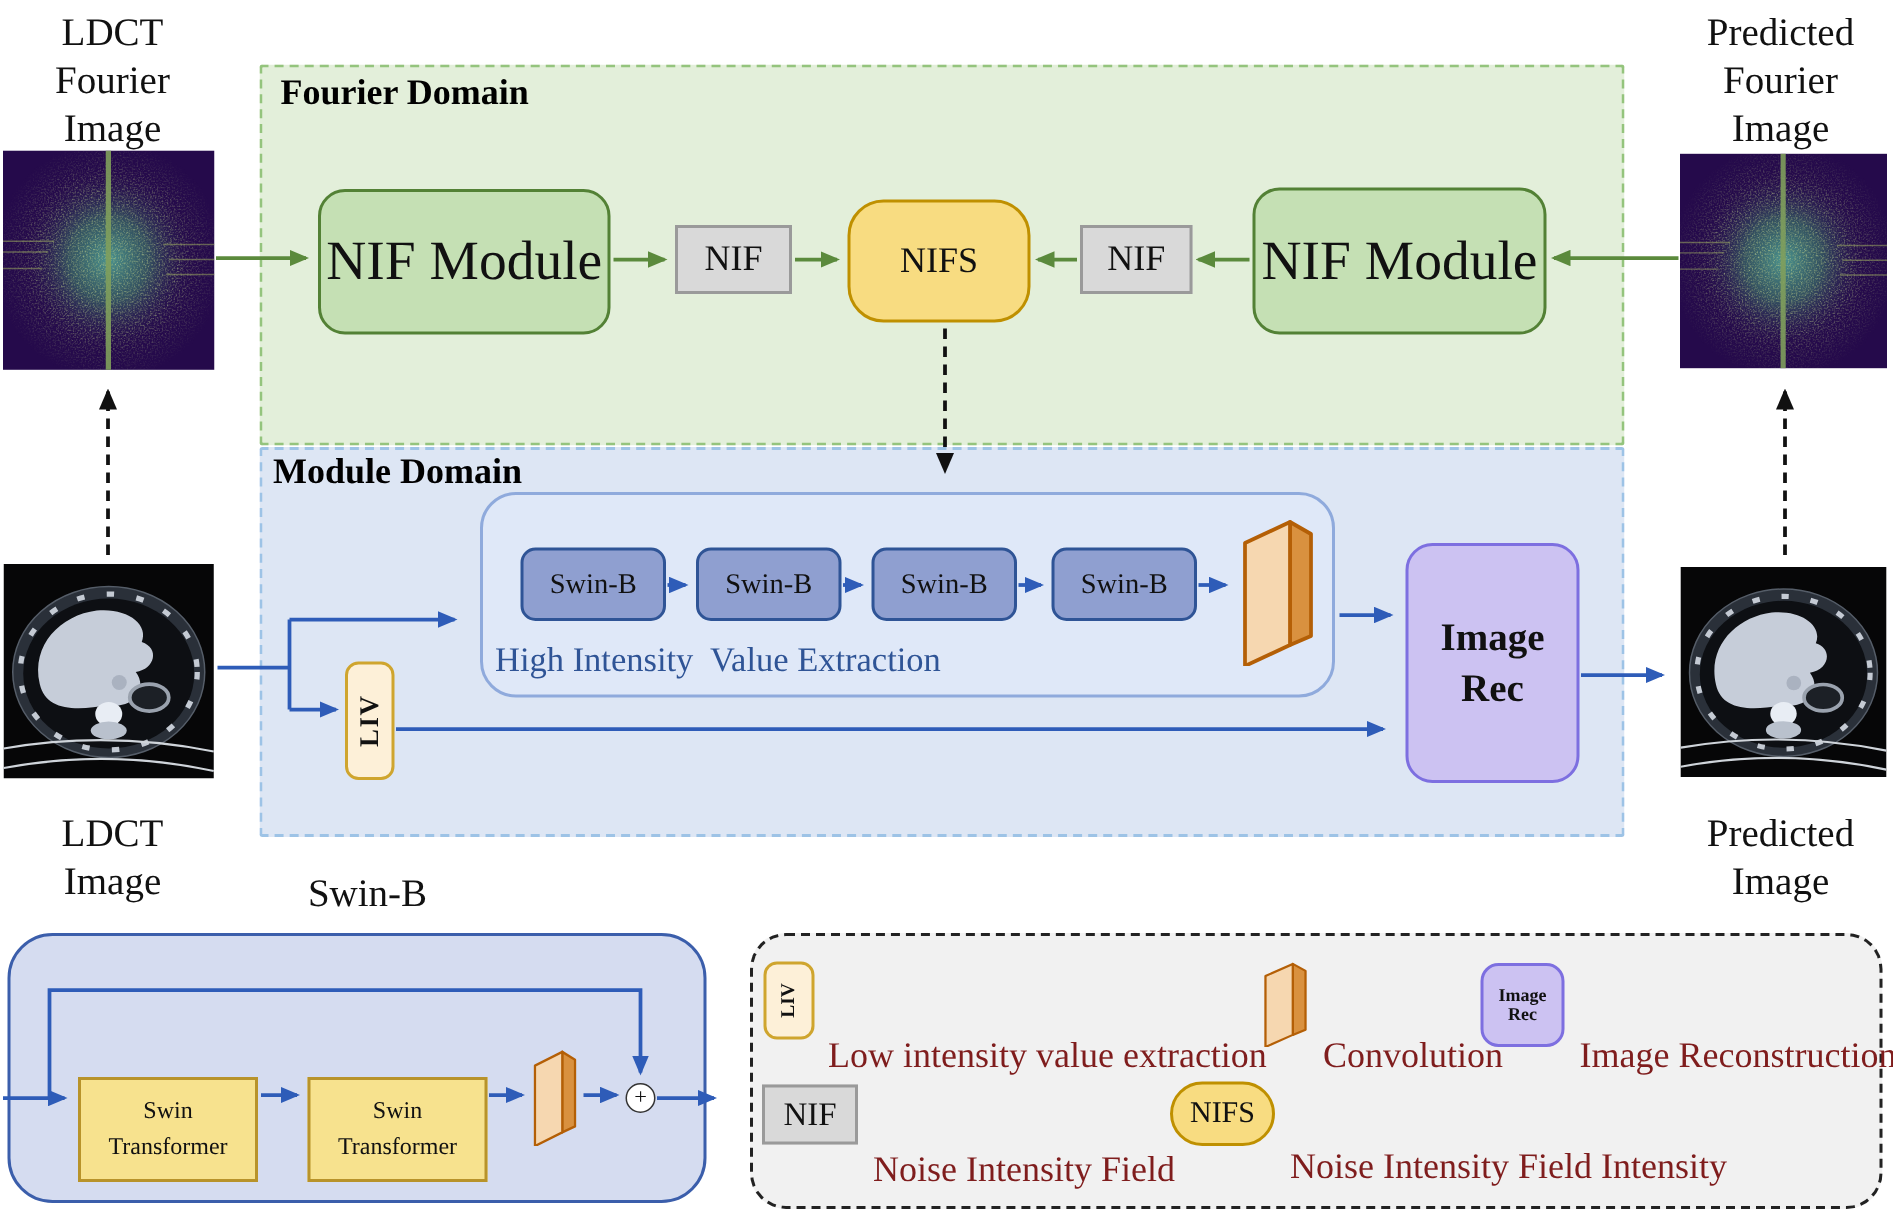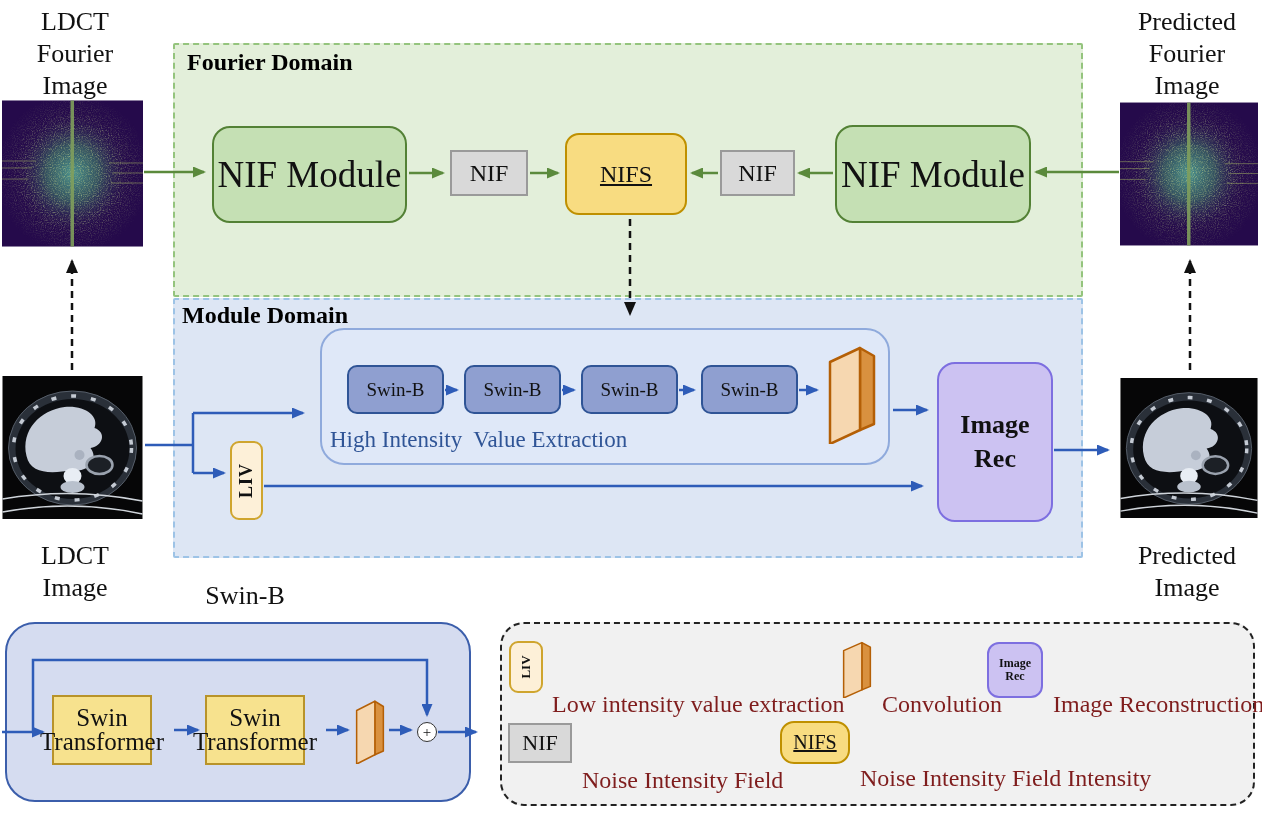--- a/index.html
+++ b/index.html
@@ -11,30 +11,30 @@
   .lbl{font-size:26px;line-height:32px;text-align:center;color:#111;}
   
   .panel{border:2px dashed;box-sizing:border-box;border-radius:2px;}
   #fourier-panel{left:173px;top:43px;width:910px;height:254px;background:var(--fourier-domain-bg);border-color:var(--fourier-domain-border);}
   #image-panel{left:173px;top:298px;width:910px;height:260px;background:var(--image-domain-bg);border-color:var(--image-domain-border);}
   .panel-title{font-weight:bold;font-size:24px;color:#000;}
   
   .node{box-sizing:border-box;display:flex;align-items:center;justify-content:center;text-align:center;}
   .nif-module{background:var(--nif-module-bg);border:2px solid var(--nif-module-border);border-radius:18px;font-size:37px;}
   .nif-box{background:var(--nif-bg);border:2px solid var(--nif-border);font-size:24px;}
-  .nifs-box{background:var(--nifs-bg);border:2px solid var(--nifs-border);border-radius:14px;font-size:24px;text-decoration:underline;}
+  .nifs-box{background:var(--nifs-bg);border:2px solid var(--nifs-border);border-radius:24px;font-size:24px;}
   .hive{left:320px;top:328px;width:570px;height:137px;background:var(--hive-bg);border:2px solid var(--hive-border);border-radius:24px;box-sizing:border-box;}
   .swin-b{background:var(--swin-block-bg);border:2px solid var(--swin-block-border);border-radius:10px;font-size:19px;width:97px;height:49px;top:365px;}
   .hive-label{font-weight:normal;font-size:23px;color:var(--hive-text);white-space:pre;}
   .liv{background:var(--liv-bg);border:2px solid var(--liv-border);border-radius:9px;}
   .vtext{transform:rotate(-90deg);white-space:nowrap;font-weight:bold;}
   .image-rec{background:var(--image-rec-bg);border:2px solid var(--image-rec-border);border-radius:18px;font-weight:bold;font-size:26px;line-height:34px;}
   
   #swin-detail-box{left:5px;top:622px;width:466px;height:180px;background:var(--swin-detail-bg);border:2.5px solid var(--swin-detail-border);border-radius:30px;box-sizing:border-box;}
-  .swin-tr{background:var(--swin-transformer-bg);border:2px solid var(--swin-transformer-border);font-size:25px;line-height:24px;width:100px;height:70px;top:695px;}
+  .swin-tr{background:var(--swin-transformer-bg);border:2px solid var(--swin-transformer-border);font-size:16px;line-height:24px;width:120px;height:70px;top:718px;}
   .plus-circle{left:417px;top:722px;width:20px;height:20px;border-radius:50%;background:#fff;border:1.6px solid #333;box-sizing:border-box;font-size:15px;line-height:15px;}
   
   #legend-box{left:500px;top:622px;width:755px;height:184px;background:var(--legend-bg);border:2.2px dashed #222;border-radius:24px;box-sizing:border-box;}
   .legend-text{font-size:24px;line-height:30px;color:#7f1d1d;white-space:nowrap;margin-top:37px;}
   .legend-liv{left:509px;top:641px;width:34px;height:52px;font-size:13px;}
   .legend-imgrec{left:987px;top:642px;width:56px;height:56px;background:var(--image-rec-bg);border:2px solid var(--image-rec-border);border-radius:12px;font-weight:bold;font-size:12px;line-height:13px;}
   .legend-nif{left:508px;top:723px;width:64px;height:40px;font-size:22px;}
   .legend-nifs{left:780px;top:721px;width:70px;height:43px;font-size:20px;}
   svg{display:block;}
   #overlay{pointer-events:none;}

